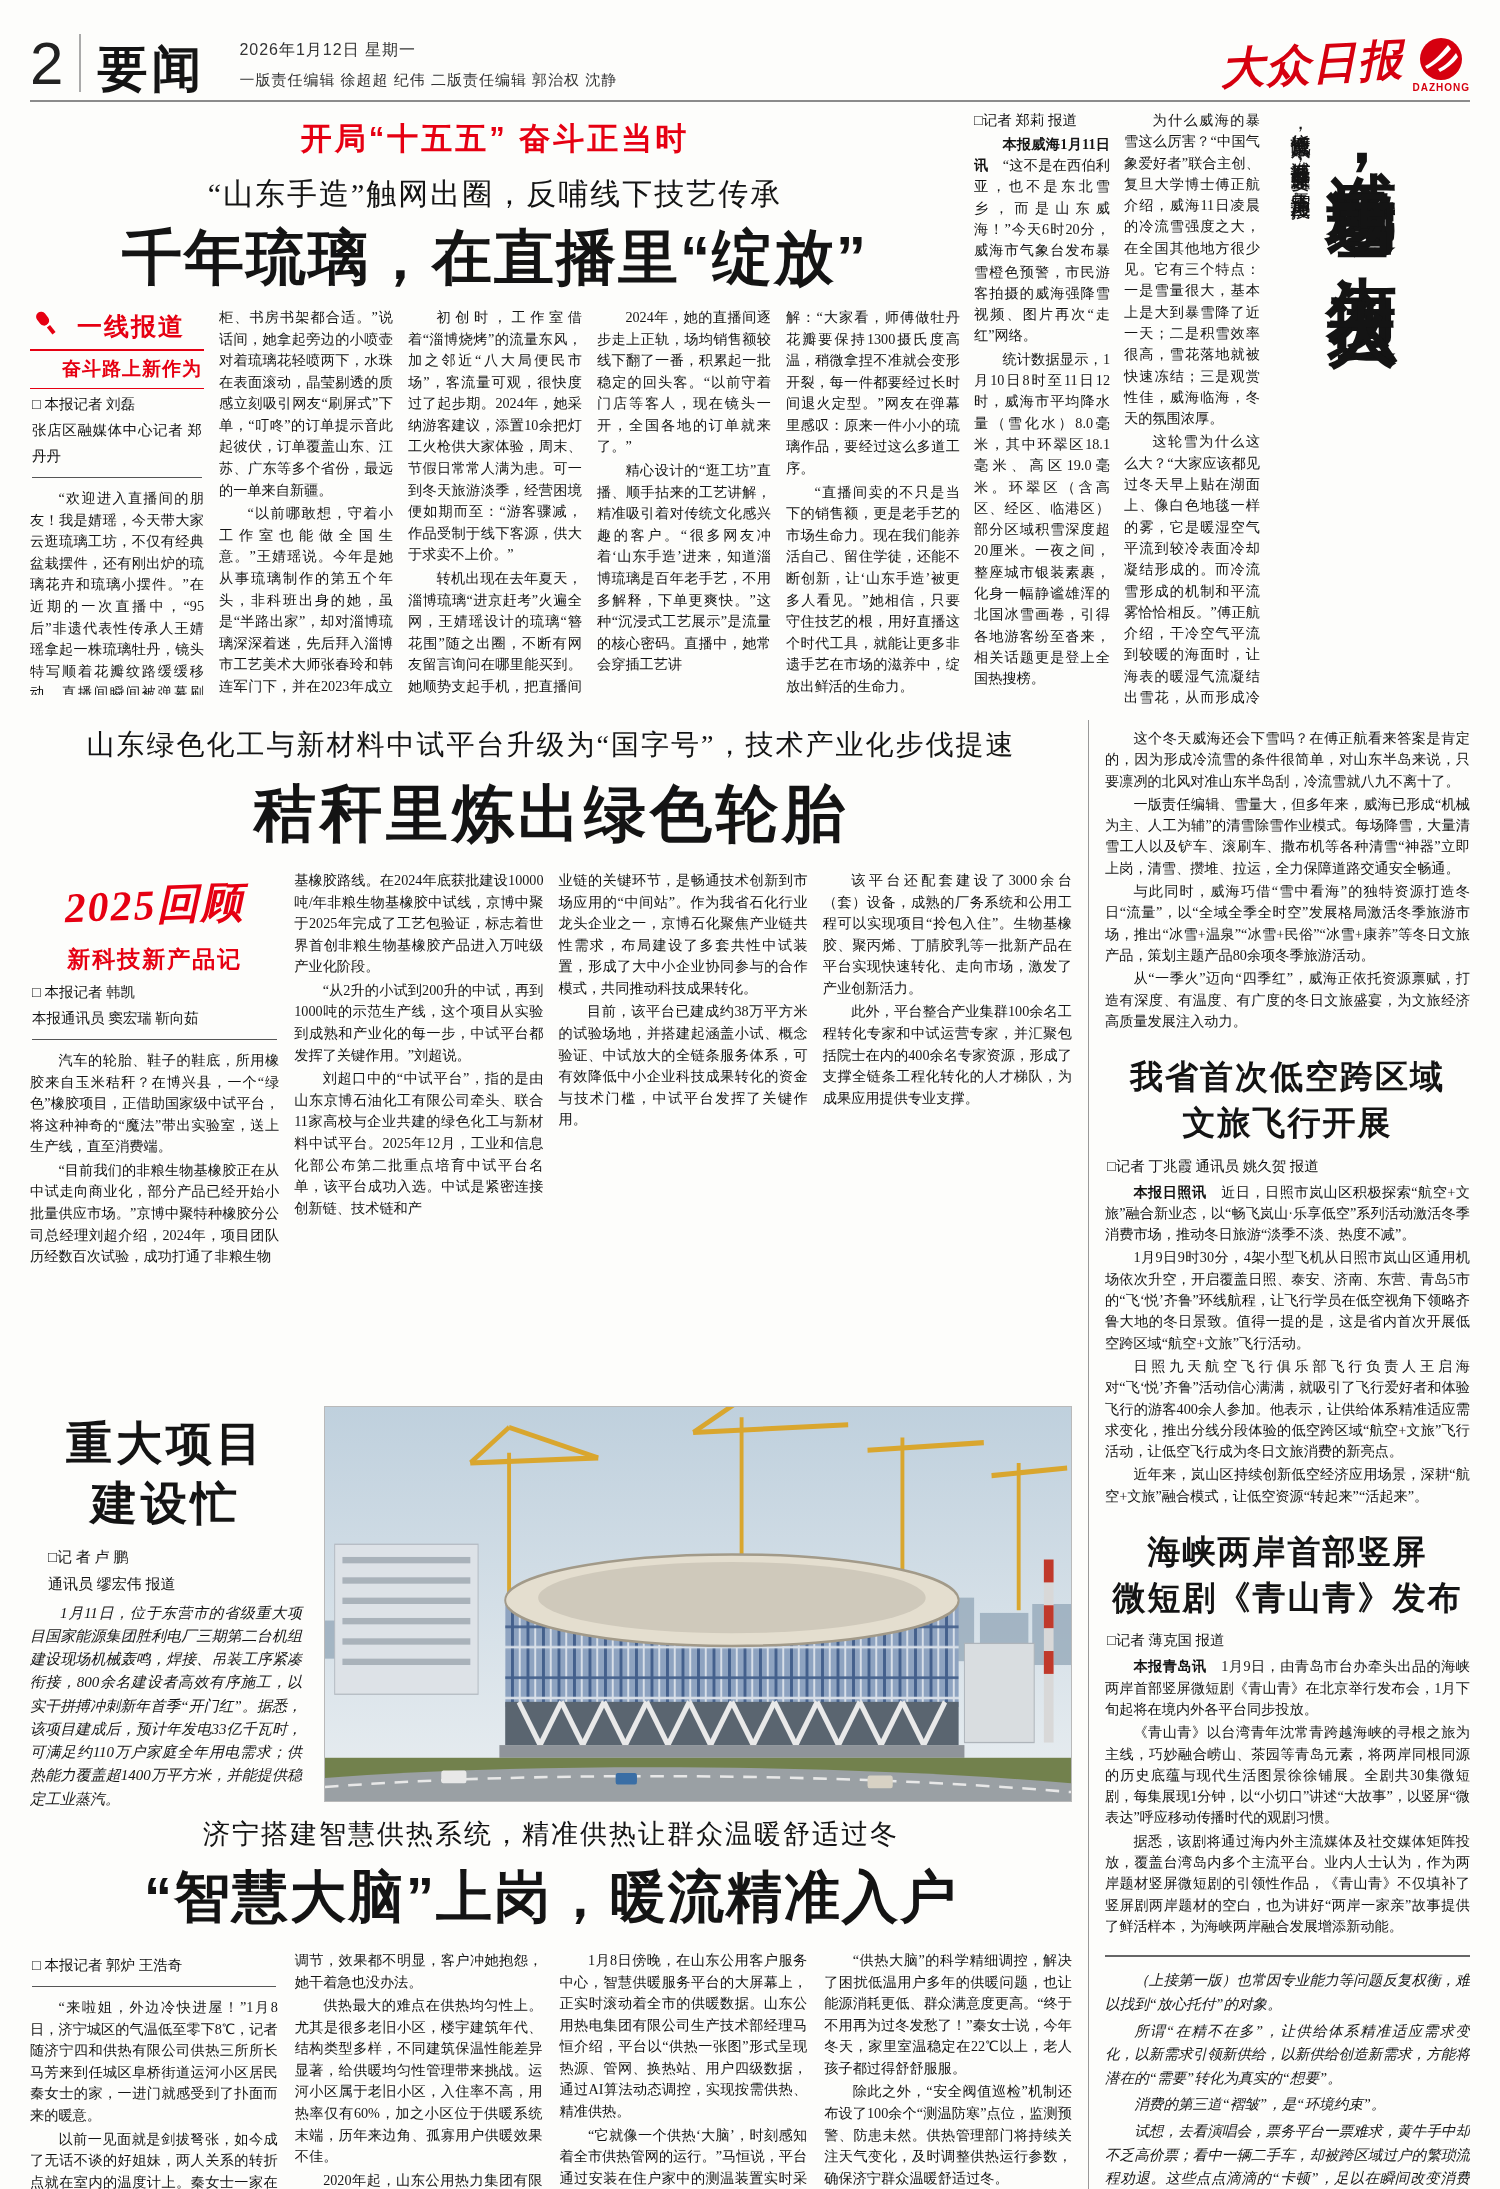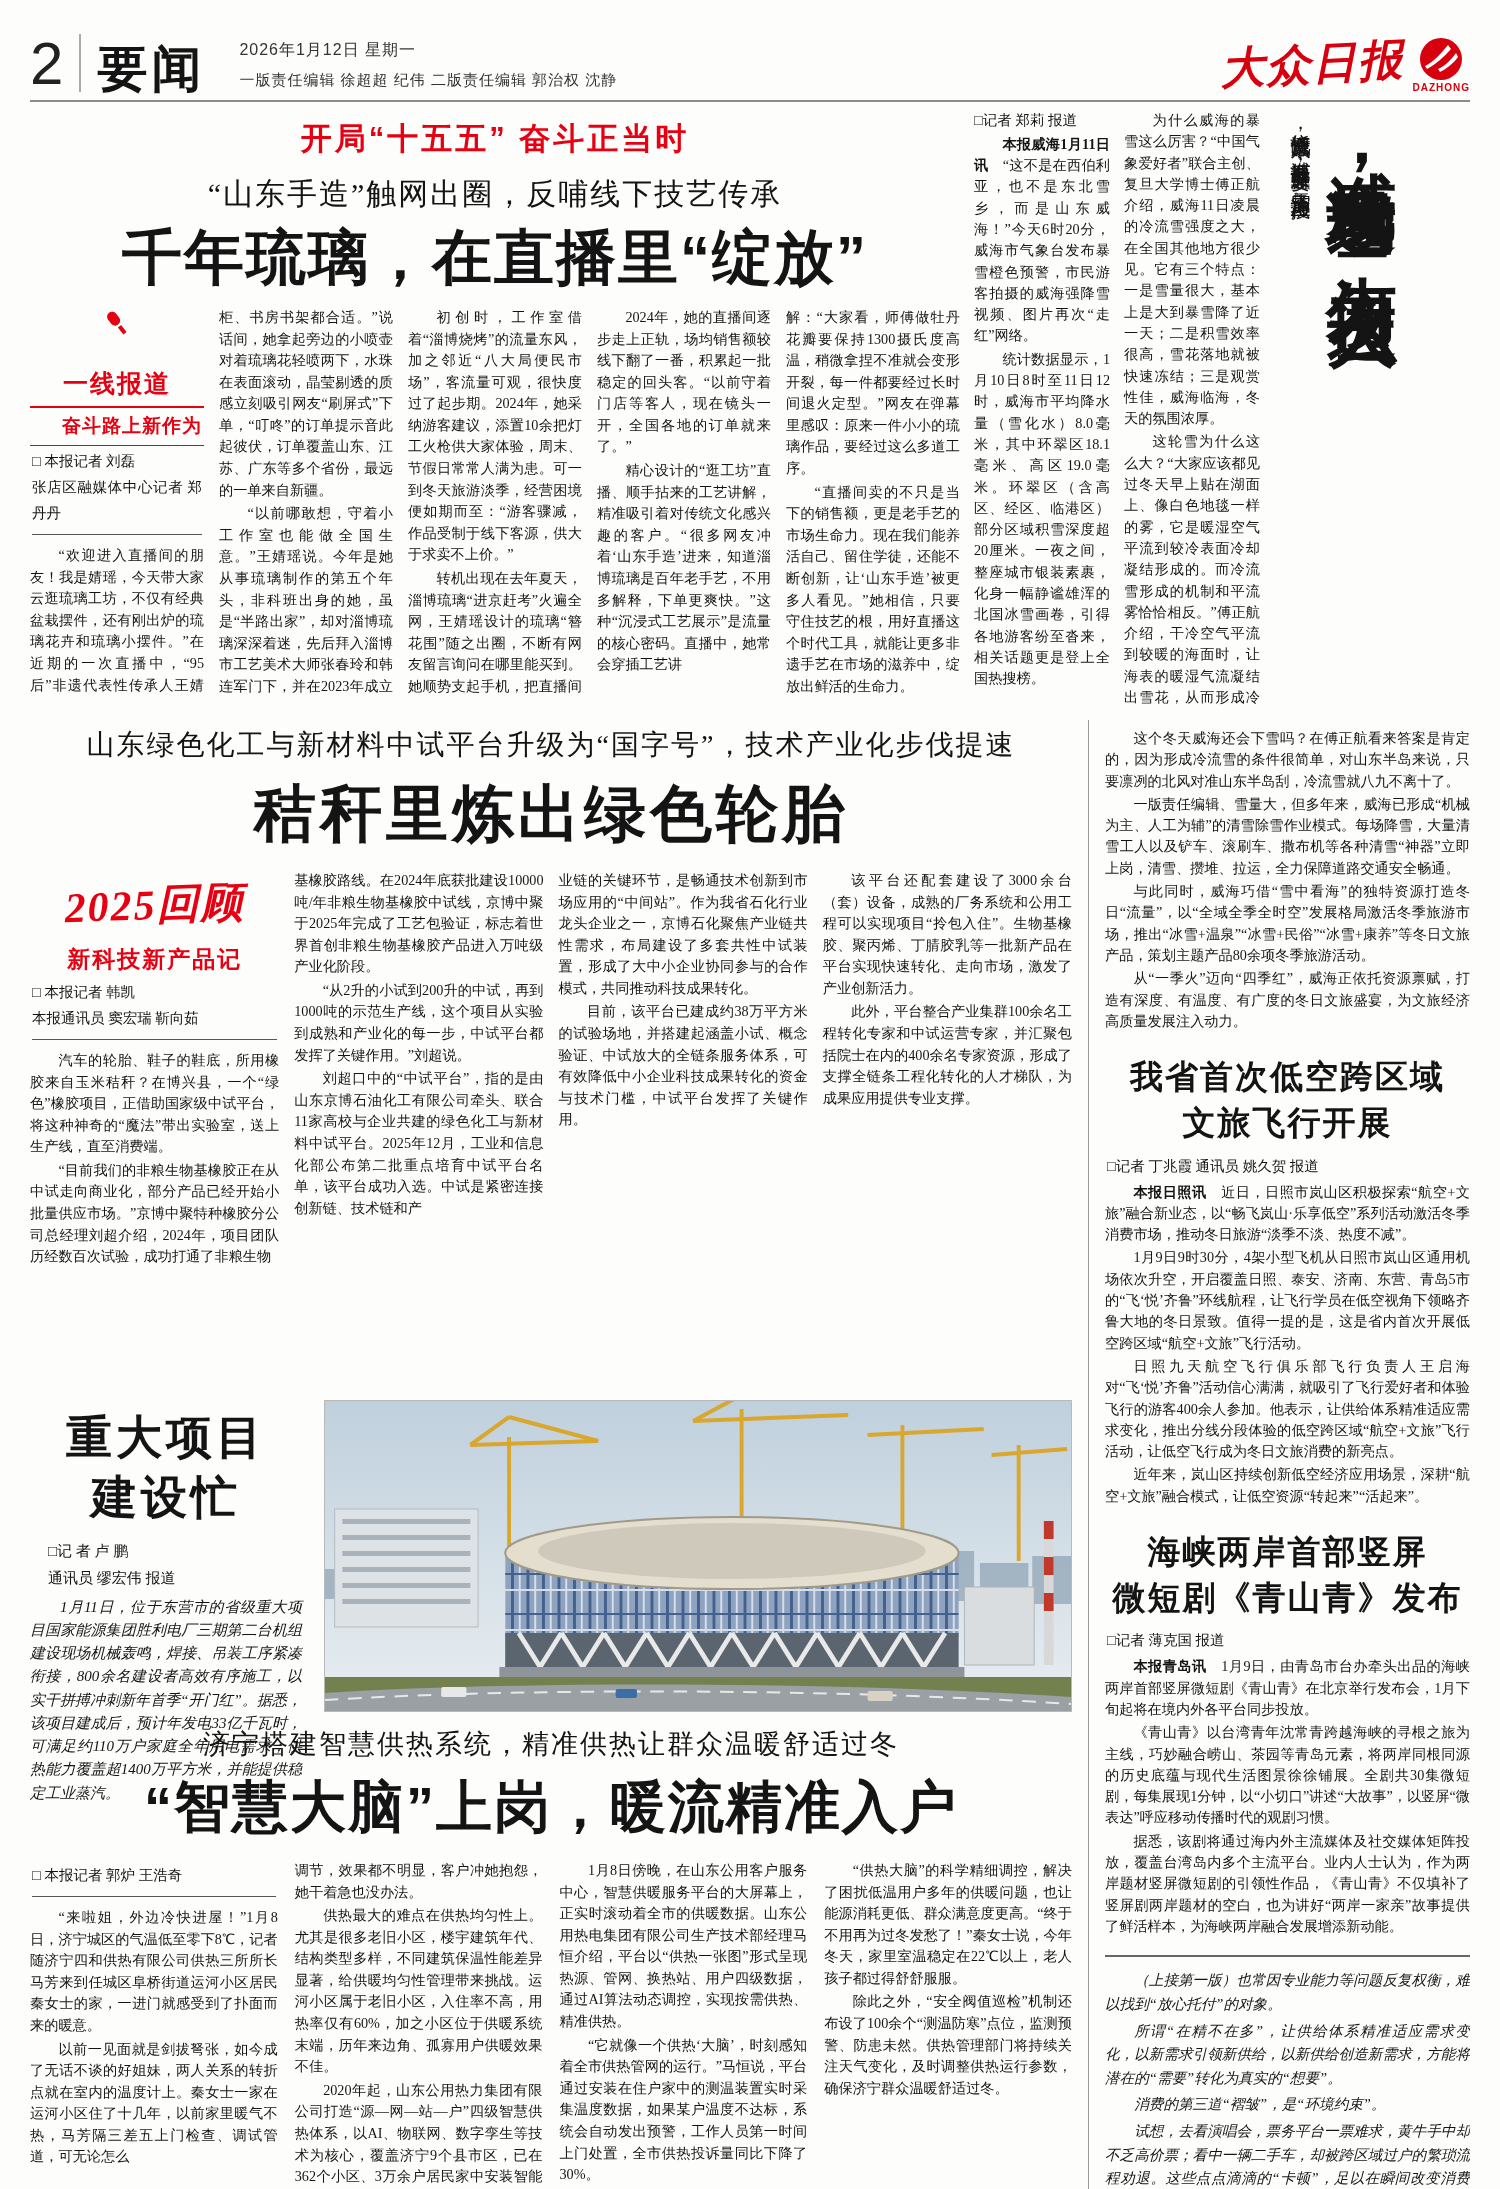--- a/index.html
+++ b/index.html
@@ -30,21 +30,21 @@
   .dl { font-weight:bold; }
 
   
   .top { display:flex; gap:14px; margin:8px 30px 0 30px; height:600px; overflow:hidden; }
   .art1 { width:930px; flex:none; }
   .kicker { color:#e60012; font-family:"Liberation Sans", sans-serif; font-weight:bold; font-size:31px; text-align:center; letter-spacing:3px; margin-top:8px; }
   .subhead { font-size:30px; text-align:center; margin-top:14px; letter-spacing:2px; }
   .headline1 { font-family:"Liberation Sans", sans-serif; font-weight:900; font-size:60px; text-align:center; letter-spacing:2px; margin-top:10px; line-height:1.1; }
   .art1 .cols { gap:15px; margin-top:16px; height:388px; font-size:14.2px; line-height:1.52; }
 
-  .badge-row { display:flex; align-items:center; gap:25px; border-bottom:2px solid #e60012; padding-bottom:4px;flex-direction:column; }
+  .badge-row { display:flex; align-items:flex-start; gap:15px; border-bottom:2px solid #e60012; padding-bottom:4px; }
   .badge-title { color:#e60012; font-family:"Liberation Sans", sans-serif; font-weight:bold; font-size:25px; letter-spacing:2px; }
   .badge-sub { color:#e60012; font-family:"Liberation Sans", sans-serif; font-weight:bold; font-size:19px; text-align:right; border-bottom:1px solid #e60012; padding:4px 2px 4px 0; letter-spacing:1px; }
 
   .weihai { flex:1; display:flex; gap:12px; }
   .wh-text { width:286px; column-count:2; column-gap:14px; font-size:14.2px; line-height:1.5; text-align:justify; overflow:hidden; }
   .wh-text p { text-indent:2em; margin-bottom:2px; }
   .wh-byline { font-size:14.5px; margin-bottom:6px; text-indent:0 !important; }
   .wh-sub { writing-mode:vertical-rl; font-size:20px; line-height:1.15; letter-spacing:1px; padding-top:8px; width:40px; }
   .wh-head { writing-mode:vertical-rl; font-family:"Liberation Sans", sans-serif; font-weight:900; font-size:70px; line-height:1.08; letter-spacing:6px; height:598px; padding-top:4px; }
 
@@ -53,21 +53,21 @@
   .main-left { width:1058px; flex:none; padding-right:16px; }
   .sidebar { flex:1; border-left:1px solid #999; padding-left:16px; }
 
   .kicker2 { font-size:28px; text-align:center; letter-spacing:2px; margin-top:6px; }
   .headline2 { font-family:"Liberation Sans", sans-serif; font-weight:900; font-size:62px; text-align:center; letter-spacing:4px; margin-top:8px; }
   .art2 .cols { gap:15px; margin-top:14px; height:528px; font-size:14.2px; line-height:1.52; }
   .b2-year { color:#e60012; font-size:42px; font-weight:900; font-style:italic; text-align:center; letter-spacing:2px; margin-top:4px; transform:rotate(-2deg); }
   .b2-sub { color:#e60012; font-family:"Liberation Sans", sans-serif; font-size:23px; font-weight:bold; text-align:center; margin-top:4px; letter-spacing:2px; }
 
   
-  .photo-band { display:flex; gap:22px; margin-top:2px; height:312px; }
+  .photo-band { display:flex; gap:22px; margin-top:8px; height:396px; }
   .photo-side { width:272px; flex:none; }
   .ptitle { font-family:"Liberation Sans", sans-serif; font-weight:800; font-size:46px; line-height:1.3; text-align:center; margin-top:8px; letter-spacing:4px; }
   .pbyline { font-size:15px; line-height:1.8; margin:10px 0 4px 18px; }
   .pcap { font-style:italic; font-size:15px; line-height:1.55; text-align:justify; }
   .pcap p { text-indent:2em; }
   .photo { flex:1; border:1px solid #b9b9b9; overflow:hidden; }
   .photo svg { display:block; width:100%; height:100%; }
 
   
   .art4 { margin-top:14px; }

